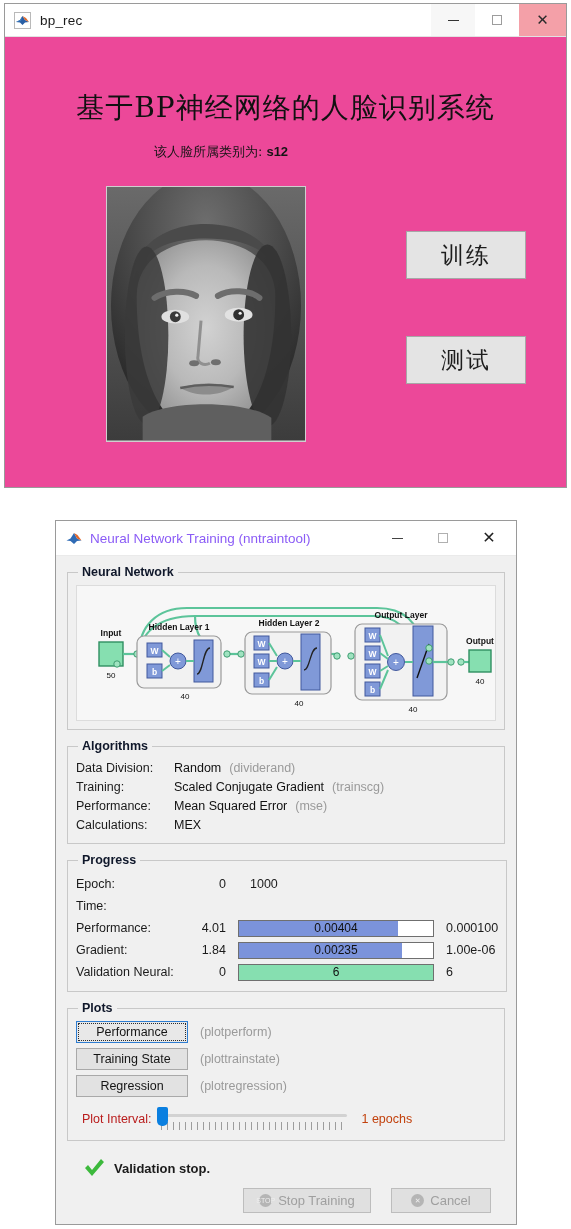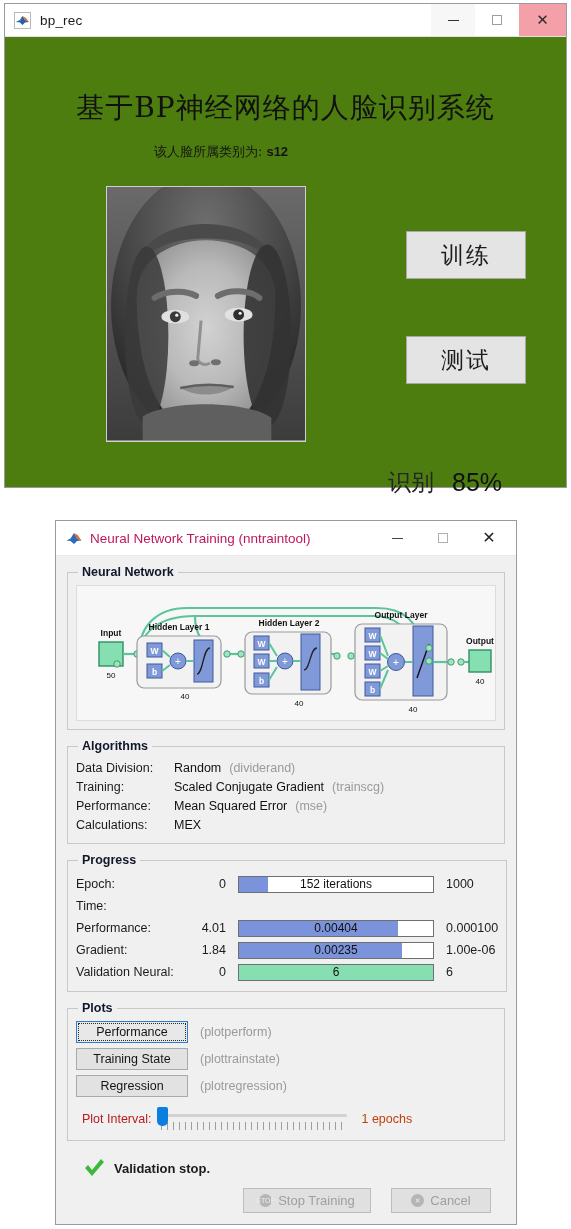--- a/index.html
+++ b/index.html
@@ -35,21 +35,21 @@
   .wbtn {
     width: 44px; height: 32px; display: flex; align-items: center; justify-content: center;
     background: #ffffff; font-size: 14px; color: #202020;
   }
   .wbtn.min { background: #f7f7f7; }
   .wbtn.close { background: #f4a0a8; width: 47px;}
   .bar-min { width: 11px; height: 1px; background: #333; }
   .sq-max { width: 10px; height: 10px; border: 1px solid #9d9d9d; }
   .x-close { font-size: 15px; color: #2a2a2a; line-height: 1; font-family:"DejaVu Sans",sans-serif;}
 
-  .win1-body { position: relative; width: 100%; height: 450px; background:#4d7c0f; }
+  .win1-body { position: relative; width: 100%; height: 450px; background:#ec4899; }
 
   .app-title {
     position: absolute; left: 0; top: 52px; width: 100%;
     text-align: center; font-size: 28px; color: #111;
     font-family: "DejaVu Serif", "Liberation Serif", serif;
     letter-spacing: 1px;
   }
   .class-label {
     position: absolute; left: 101px; top: 106px; width: 230px;
     text-align: center; font-size: 13px; color: #141414;
@@ -85,21 +85,21 @@
   .win2 {
     position: absolute; left: 55px; top: 520px; width: 462px; height: 705px;
     background: #f0f0f0; border: 1px solid #9a9a9a;
     box-shadow: 0 0 0 0 transparent;
   }
   .win2-titlebar {
     position: relative; height: 35px; background: #ffffff; display:flex; align-items:center;
     border-bottom: 1px solid #eaeaea;
   }
   .mini-logo { margin-left: 10px; margin-right: 8px; display:flex; }
-  .win2-title { font-size: 13.5px; color: #be185d; }
+  .win2-title { font-size: 13.5px; color: #8b5cf6; }
   .win2-btns { position:absolute; right: 4px; top:0; height:34px; display:flex; }
   .w2btn { width: 46px; height: 34px; display:flex; align-items:center; justify-content:center; background:#ffffff; }
   .w2btn .bar-min { background:#444; }
   .w2btn .sq-max { border-color:#b0b0b0; }
   .w2btn .x-close { font-size: 16px; color:#222; }
 
   .win2-body { padding: 9px 11px 0 11px; }
 
   fieldset.grp {
     border: 1px solid #c8c8c8; margin: 0 0 9px 0; padding: 6px 8px 8px 8px; background:#f0f0f0;
@@ -245,24 +245,20 @@
           <ellipse cx="110" cy="177" rx="5" ry="3" fill="#6f6f6f"></ellipse>
           <path d="M74 203 C90 197 112 197 128 202 C112 212 90 212 74 203 Z" fill="#8c8c8c"></path>
           <path d="M74 203 C92 199 110 199 128 202" stroke="#5e5e5e" stroke-width="2.5" fill="none"></path>
           <path d="M36 232 C60 215 140 215 166 233 L166 256 L36 256 Z" fill="#5f5f5f"></path>
         </svg>
       </div>
 
       <div class="mbtn btn-train">训练</div>
       <div class="mbtn btn-test">测试</div>
 
-      <div class="recog">
-        <span class="recog-label">识别</span>
-        <span class="recog-val">85%</span>
-      </div>
 
     </div>
   </div>
 
   <div class="win2">
 
     <div class="win2-titlebar">
       <span class="mini-logo">
         <svg width="16" height="14" viewBox="0 0 16 14">
           <path d="M0.5 9.5 L4.5 7.5 L8 2 L11 7.5 L15.5 9.5 L11 10 L8 13 L4.5 10 Z" fill="#2f6bb5"></path>
@@ -395,24 +391,20 @@
           <span class="alg-fn"></span>
         </div>
       </fieldset>
 
       <fieldset class="grp">
         <legend>Progress</legend>
 
         <div class="prog-row">
           <span class="p-label">Epoch:</span>
           <span class="p-start">0</span>
-          <span class="p-bar">
-            <span class="p-fill" style="width:15%"></span>
-            <span class="p-text">152 iterations</span>
-          </span>
           <span class="p-end">1000</span>
         </div>
 
         <div class="prog-row">
           <span class="p-label">Time:</span>
           <span class="p-start"></span>
           <span class="p-end"></span>
         </div>
 
         <div class="prog-row">

